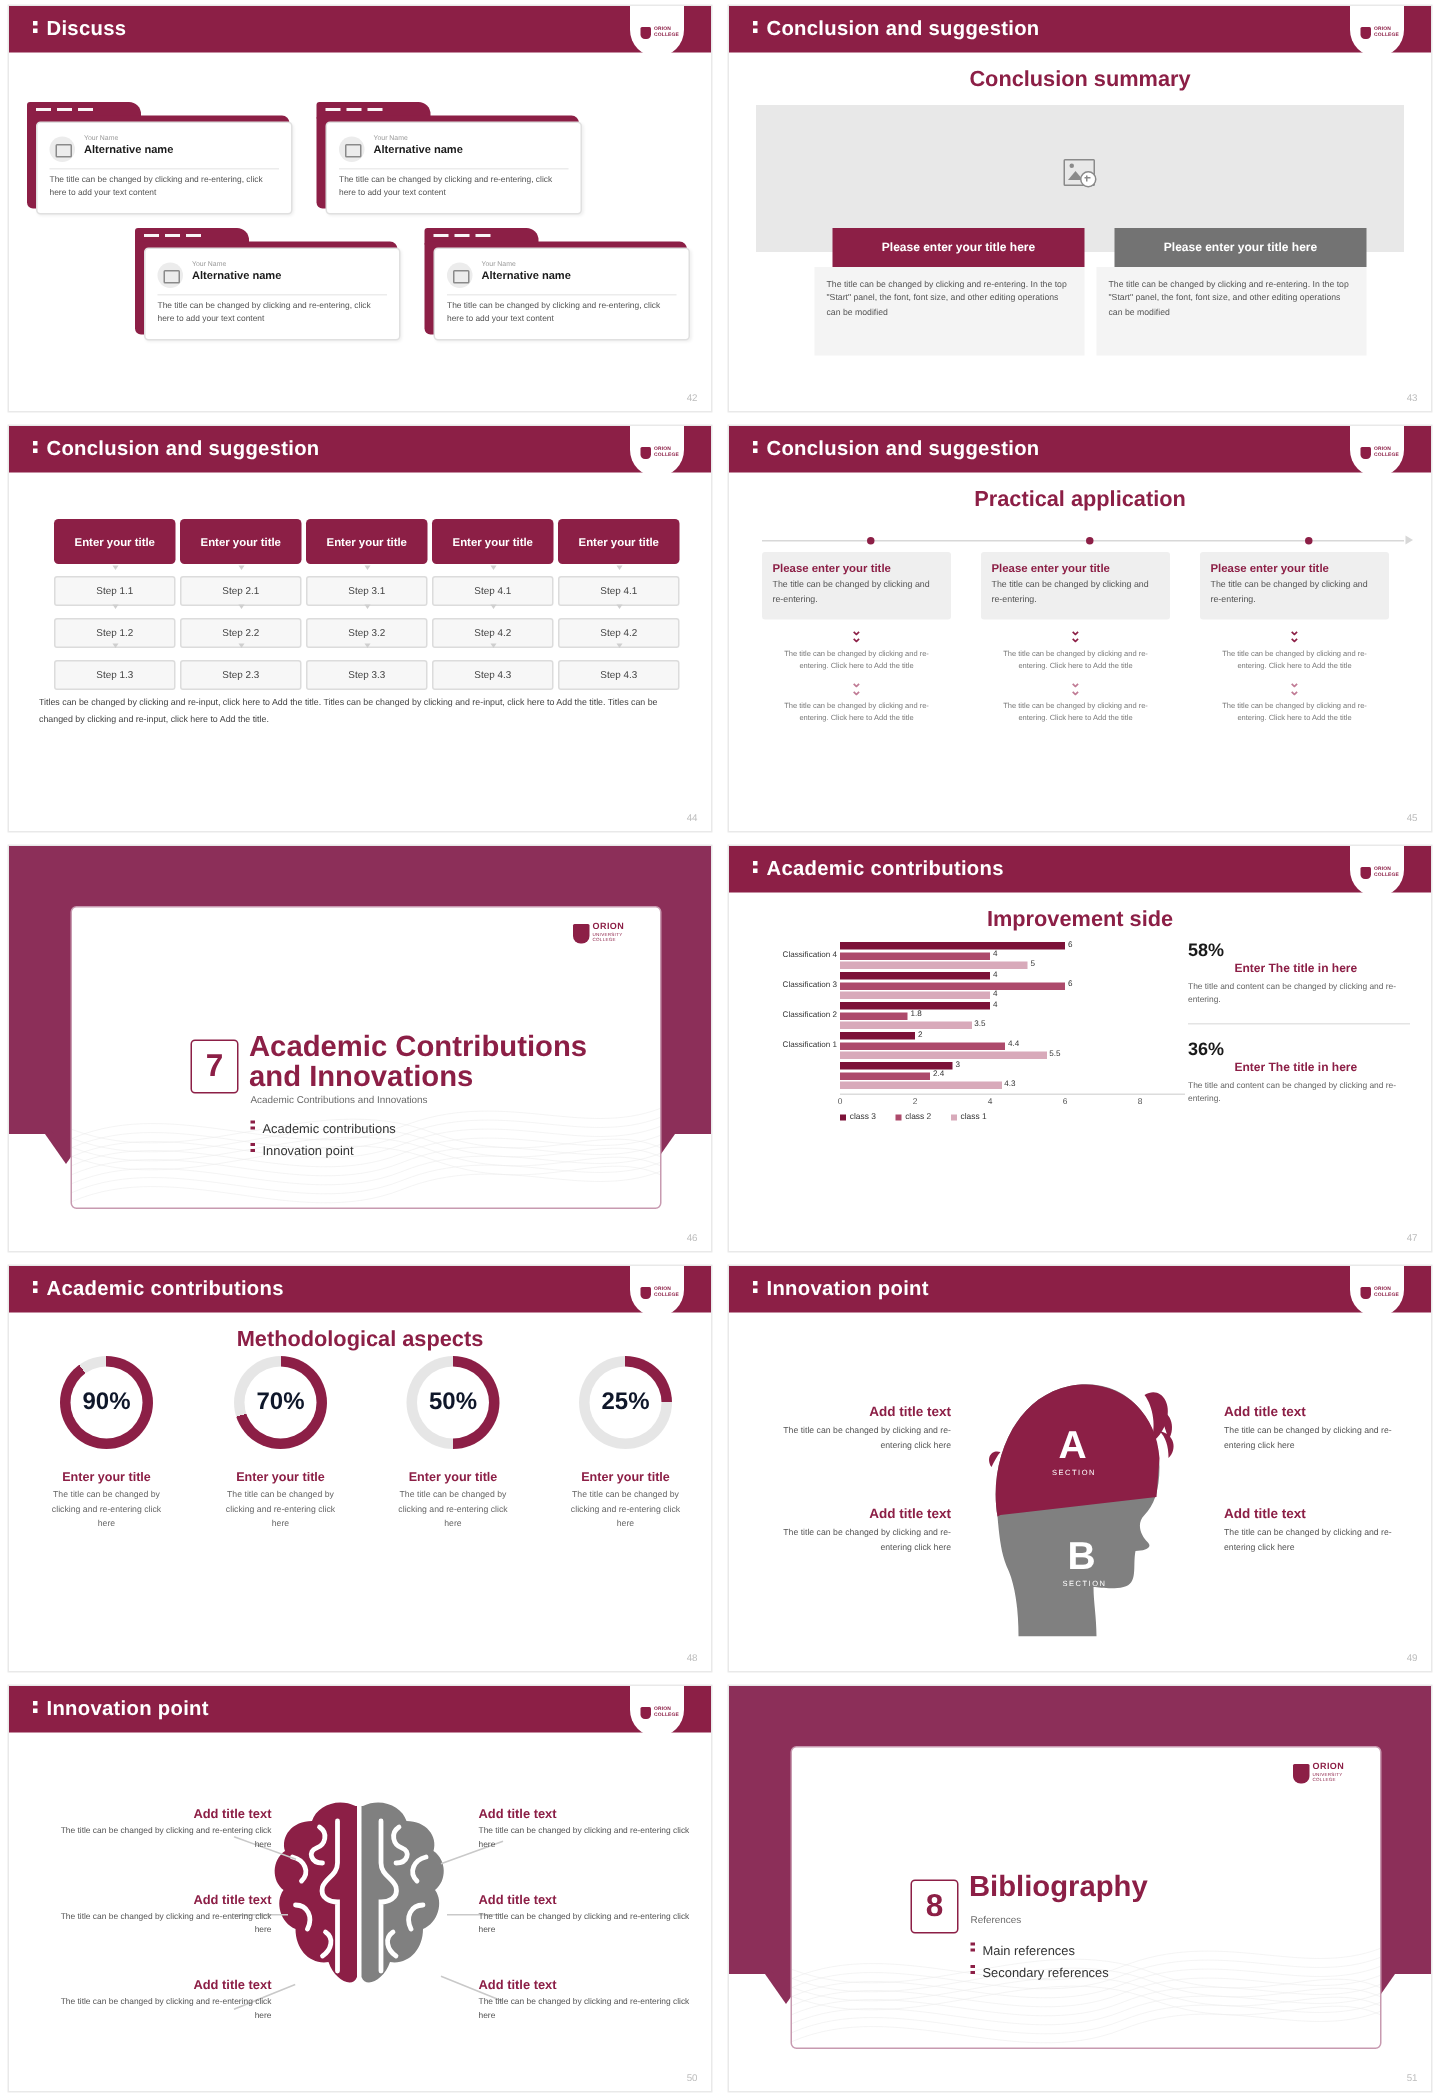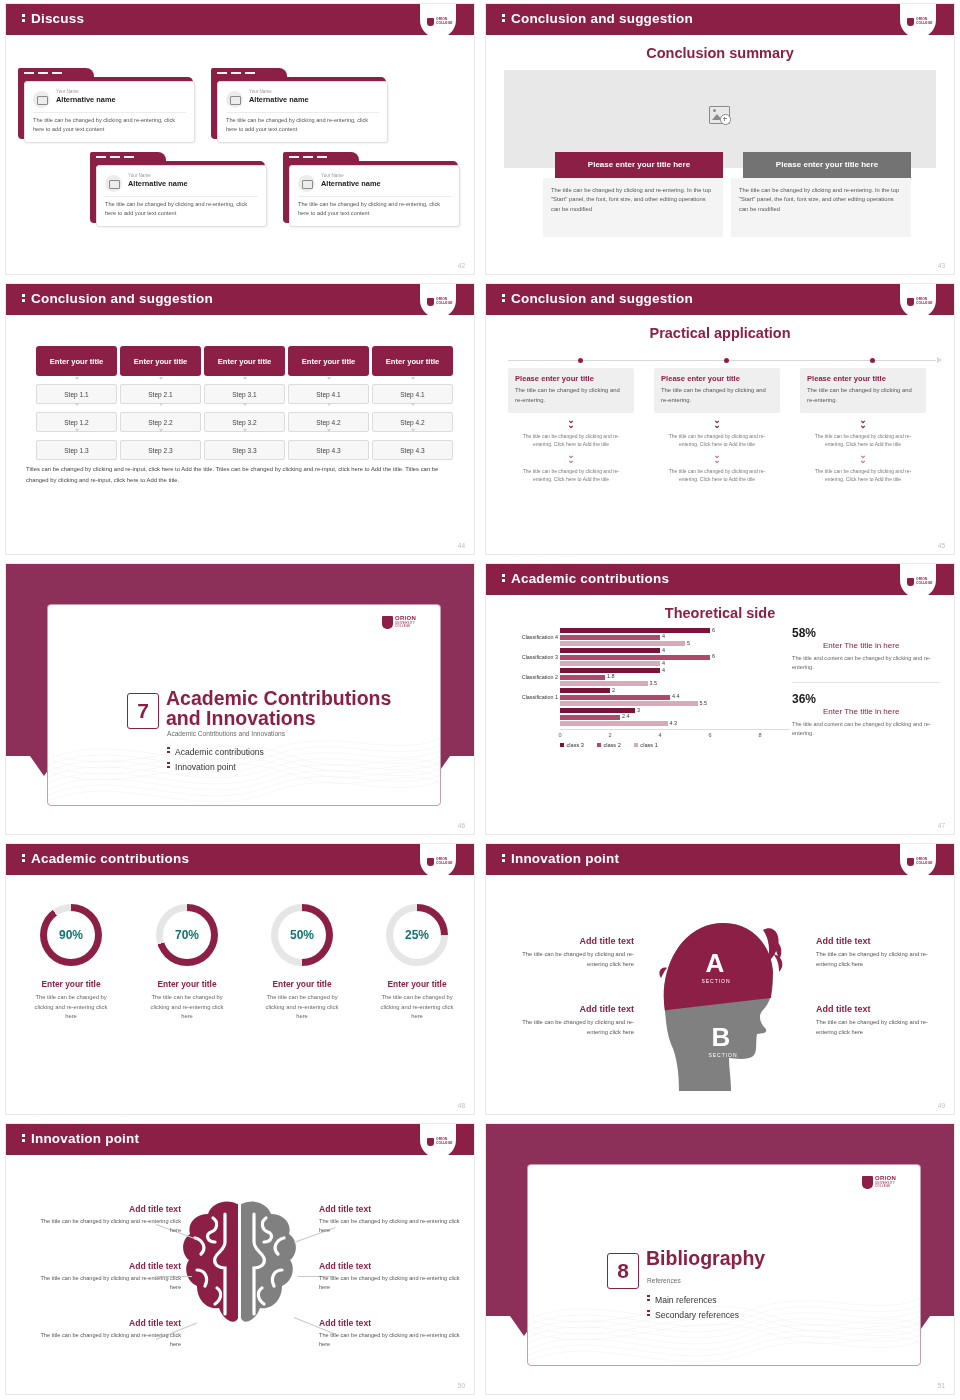--- a/index.html
+++ b/index.html
@@ -87,28 +87,28 @@
   .bcat{position:absolute;font-size:5.4px;color:#333;text-align:right;width:58px;}
   .brow{position:absolute;left:60px;height:5px;}
   .bval{position:absolute;left:100%;top:-1.5px;font-size:5.4px;color:#333;margin-left:2px;white-space:nowrap;}
   .xaxis{position:absolute;left:60px;right:0;top:103px;height:1px;background:#dcdcdc;}
   .xtick{position:absolute;top:106px;font-size:5.6px;color:#555;transform:translateX(-50%);}
   .legend{position:absolute;left:60px;top:116px;display:flex;gap:13px;font-size:5.6px;color:#333;}
   .legend span{display:inline-flex;align-items:center;gap:2.5px;}
   .legend i{width:4px;height:4px;display:inline-block;}
   .statblk{position:absolute;right:14px;width:148px;}
   .statblk .big{font-size:12px;font-weight:bold;color:#1a1a1a;}
-  .statblk .ttl{font-size:8px;font-weight:normal;color:#8C1F46;margin-top:1px;padding-left:31px;}
+  .statblk .ttl{font-size:8px;font-weight:bold;color:#8C1F46;margin-top:1px;padding-left:31px;}
   .statblk .bd{font-size:5.6px;line-height:9px;color:#666;margin-top:4px;}
   .statrule{position:absolute;right:14px;width:148px;height:1px;background:#e4e4e4;}
 
   
   .donutwrap{position:absolute;top:60px;width:110px;}
   .donut{position:relative;width:62px;height:62px;margin:0 auto;border-radius:50%;}
-  .donut .hole{position:absolute;left:7px;top:7px;width:48px;height:48px;border-radius:50%;background:#fff;display:flex;align-items:center;justify-content:center;font-size:12px;font-weight:bold;color:#0f766e;}
+  .donut .hole{position:absolute;left:7px;top:7px;width:48px;height:48px;border-radius:50%;background:#fff;display:flex;align-items:center;justify-content:center;font-size:16px;font-weight:bold;color:#0f172a;}
   .dwtitle{text-align:center;font-size:8.4px;font-weight:bold;color:#8C1F46;margin-top:13px;}
   .dwbody{text-align:center;font-size:5.8px;line-height:9.5px;color:#666;margin-top:4px;padding:0 14px;}
 
   
   .headfig{position:absolute;left:50%;transform:translateX(-50%);top:62px;width:150px;height:185px;}
   .colblk{position:absolute;width:128px;}
   .colblk h4{margin:0 0 4px;font-size:9px;font-weight:bold;color:#8C1F46;}
   .colblk p{margin:0;font-size:5.8px;line-height:9.6px;color:#555;}
   .ar-right{text-align:right;}
 
@@ -400,21 +400,21 @@
 
   <div class="slide">
     <div class="slide-inner">
       <div class="hdr">
         <div class="hdr-title"><span class="dd"><i></i><i></i></span><span>Academic contributions</span></div>
         <div class="logo">
             <div class="shield"></div>
             <div class="ltxt">ORION<br>COLLEGE</div>
           </div>
       </div>
-      <div class="sec-title">Theoretical side</div>
+      <div class="sec-title">Improvement side</div>
 
       <div class="chart" id="bar-chart">
           <div class="bcat" style="left: 0px; top: 8px;">Classification 4</div>
           <div class="brow" style="top: 2px; width: 150px; background: rgb(124, 18, 56);">
             <span class="bval">6</span>
           </div>
           <div class="brow" style="top: 8.6px; width: 100px; background: rgb(173, 74, 107);">
             <span class="bval">4</span>
           </div>
           <div class="brow" style="top: 15.2px; width: 125px; background: rgb(216, 170, 186);">
@@ -499,20 +499,21 @@
 
   <div class="slide">
     <div class="slide-inner">
       <div class="hdr">
         <div class="hdr-title"><span class="dd"><i></i><i></i></span><span>Academic contributions</span></div>
         <div class="logo">
             <div class="shield"></div>
             <div class="ltxt">ORION<br>COLLEGE</div>
           </div>
       </div>
+      <div class="sec-title">Methodological aspects</div>
 
       <div class="donutwrap" style="left:10px;">
         <div class="donut" id="donut-0" style="background: conic-gradient(rgb(140, 31, 70) 0deg, rgb(140, 31, 70) 324deg, rgb(230, 230, 230) 324deg, rgb(230, 230, 230) 360deg);">
             <div class="hole">90%</div>
           </div>
         <div class="dwtitle">Enter your title</div>
         <div class="dwbody">The title can be changed by clicking and re-entering click here</div>
       </div>
       <div class="donutwrap" style="left:126px;">
         <div class="donut" id="donut-1" style="background: conic-gradient(rgb(140, 31, 70) 0deg, rgb(140, 31, 70) 252deg, rgb(230, 230, 230) 252deg, rgb(230, 230, 230) 360deg);">

